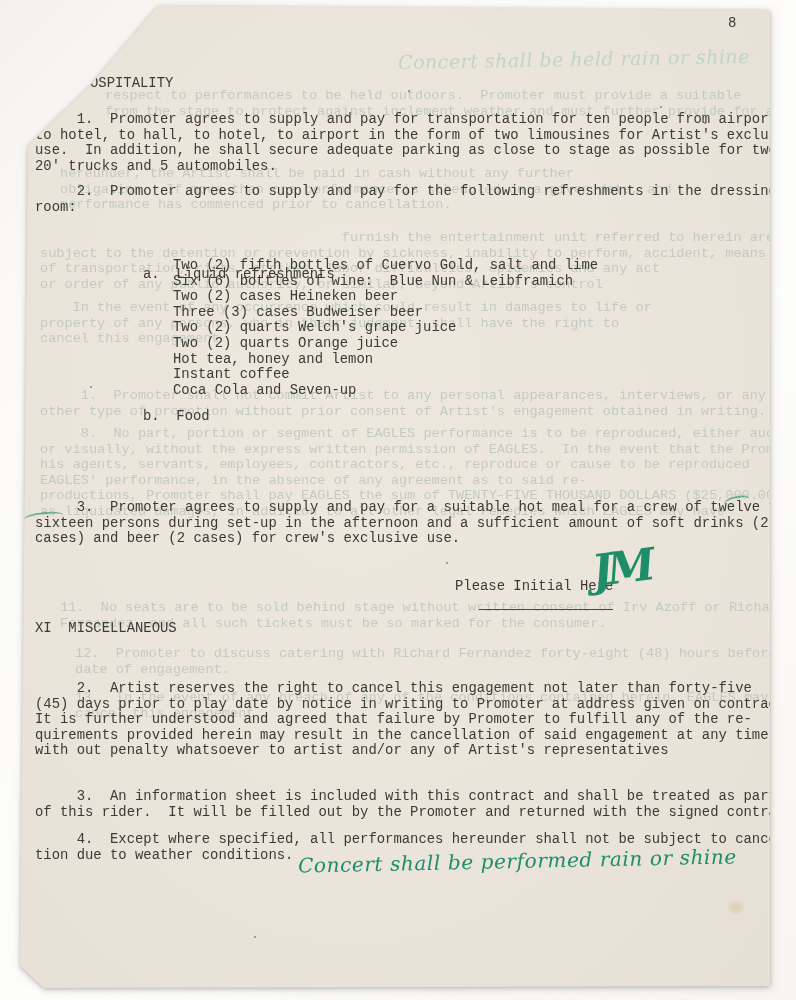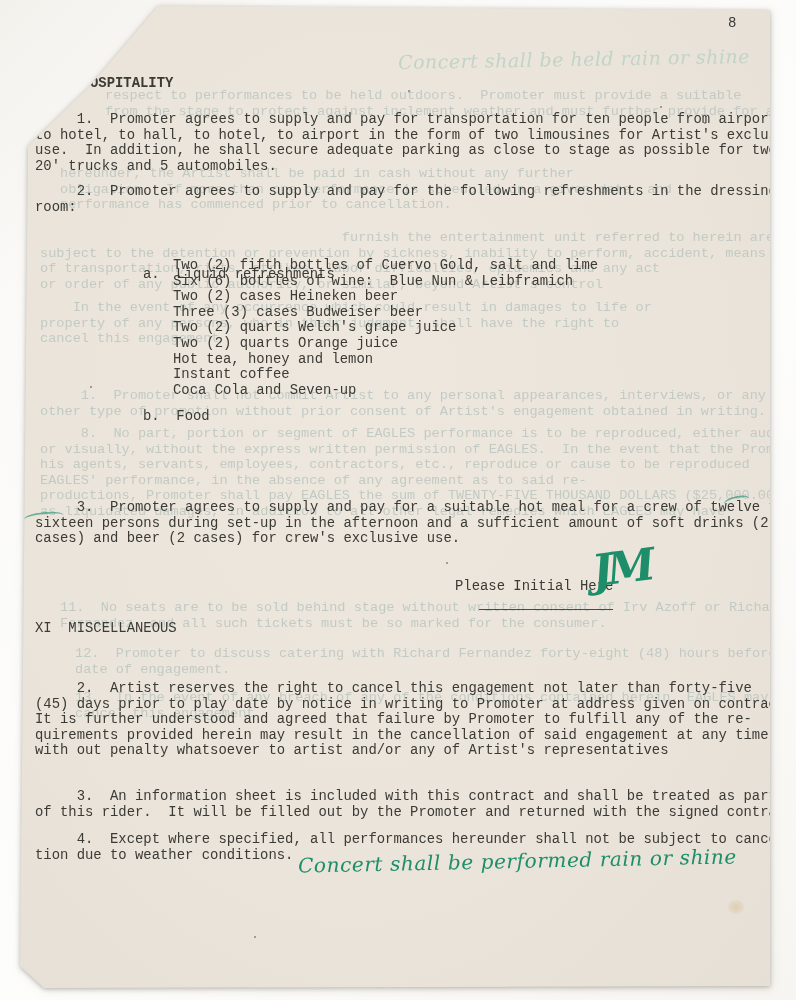--- a/index.html
+++ b/index.html
@@ -59,21 +59,21 @@
 Fernandez, and all such tickets must be so marked for the consumer.</div>
       <div class="ghost" style="left:61px;top:640px;">12.  Promoter to discuss catering with Richard Fernandez forty-eight (48) hours before
 date of engagement.</div>
       <div class="ghost" style="left:61px;top:684px;font-family:Liberation Mono, monospace;">13.  In the event of any breach of any of the conditions contained herein, EAGLES may
 cancel this engagement</div>
 
       <div class="hand hand-top" style="left:384px;top:42px;">Concert shall be held rain or shine</div>
 
       <div class="tw pagenum" style="left:714px;top:10px;">8</div>
 
-      <div class="tw" style="left:76px;top:70px;font-weight:bold;">OSPITALITY</div>
+      <div class="tw" style="left:76px;top:70px;">OSPITALITY</div>
       <div class="tw" style="left:21px;top:106px;">     1.  Promoter agrees to supply and pay for transportation for ten people from airport,
 to hotel, to hall, to hotel, to airport in the form of two limousines for Artist's exclusive
 use.  In addition, he shall secure adequate parking as close to stage as possible for two
 20' trucks and 5 automobiles.</div>
       <div class="tw" style="left:21px;top:178px;">     2.  Promoter agrees to supply and pay for the following refreshments in the dressing
 room:</div>
       <div class="tw" style="left:129px;top:223px;margin-top:38px;">a.  Liquid refreshments</div>
       <div class="tw" style="left:159px;top:252px;">Two (2) fifth bottles of Cuervo Gold, salt and lime
 Six (6) bottles of wine:  Blue Nun &amp; Leibframich
 Two (2) cases Heineken beer

